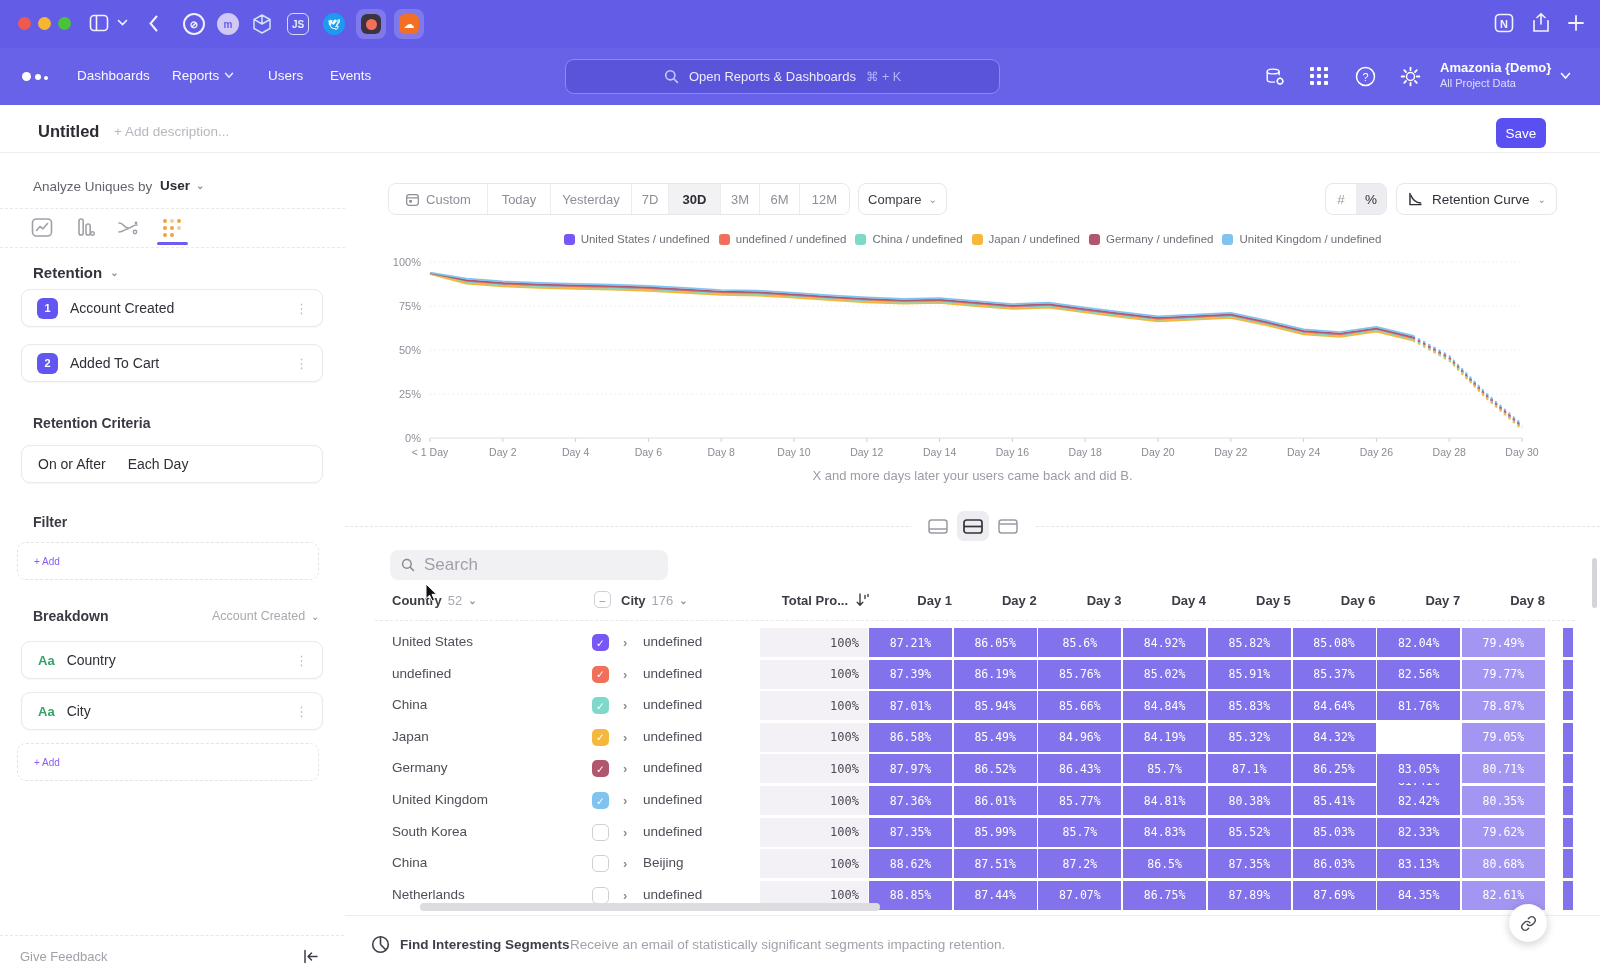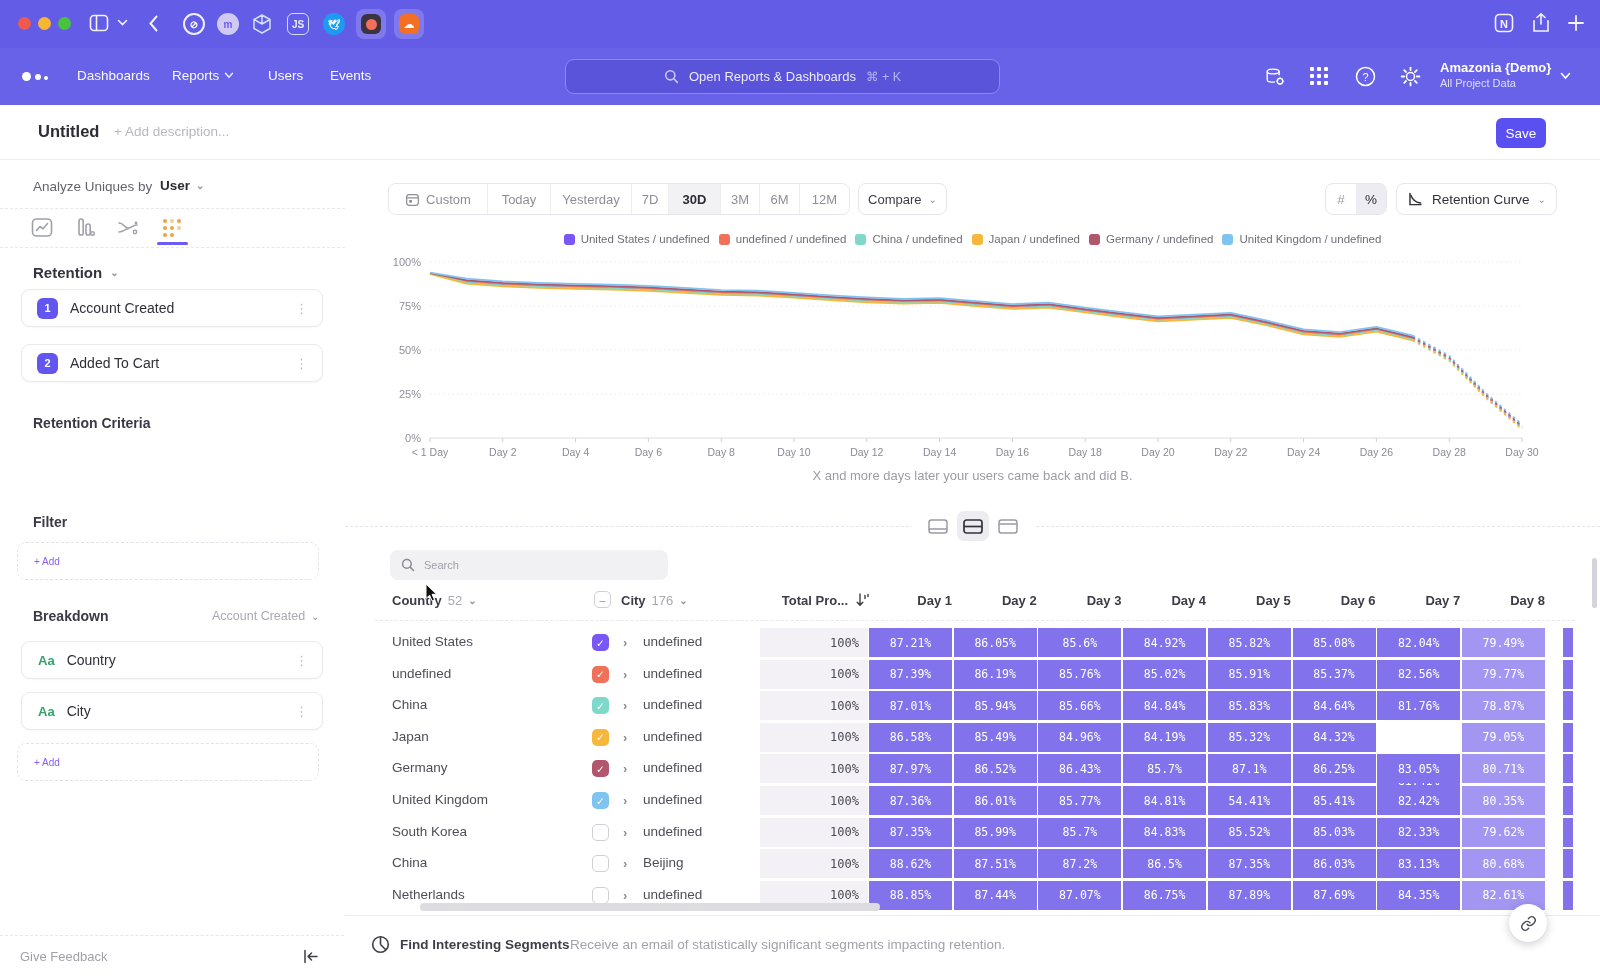--- a/index.html
+++ b/index.html
@@ -25,21 +25,21 @@
   .nav-link { position:absolute; top:20px; color:rgba(255,255,255,.96); font-size:13.5px; font-weight:500; display:flex; gap:5px; align-items:center; cursor:default; }
   #nav-search { position:absolute; left:565px; top:11px; width:435px; height:35px; background:#5a54da; border:1px solid #8d88f2; border-radius:9px; display:flex; align-items:center; justify-content:center; gap:10px; }
   #nav-search .q { color:#eceafc; font-size:13px; }
   #nav-search .kbd { color:#b8b4f7; font-size:12.5px; }
   .nav-ric { position:absolute; top:18px; color:#fff; }
   #project { position:absolute; left:1440px; top:12px; color:#fff; }
   #project .p1 { font-size:13px; font-weight:bold; }
   #project .p2 { font-size:11px; color:rgba(255,255,255,.78); margin-top:2px; }
 
   
-  #rheader { position:absolute; left:0; top:105px; width:1600px; height:55px; background:#fff; border-bottom:1px solid #ededf1; }
+  #rheader { position:absolute; left:0; top:105px; width:1600px; height:48px; background:#fff; border-bottom:1px solid #ededf1; }
   #title { position:absolute; left:38px; top:17px; font-size:16.5px; font-weight:600; color:#2c2c34; }
   #desc { position:absolute; left:114px; top:19px; font-size:13.5px; color:#b7b7c0; }
   #save-btn { position:absolute; left:1496px; top:13px; width:50px; height:30px; background:#5a4ff0; border:none; border-radius:6px; color:#fff; font-size:13.5px; font-family:inherit; }
 
   
   #sidebar { position:absolute; left:0; top:160px; width:411px; height:816px; background:#fff; border-right:1px solid #ececf0; }
   .sb-dash { position:absolute; left:0; width:345px; border-top:1px dashed #e7e7ec; }
   .sb-h { position:absolute; left:33px; font-size:14px; font-weight:600; color:#3a3a44; }
   .card { position:absolute; left:21px; width:302px; height:38px; background:#fff; border:1px solid #e9e9ee; border-radius:9px; box-shadow:0 1px 2px rgba(20,20,40,.04); display:flex; align-items:center; }
   .card .kebab { position:absolute; right:14px; color:#b9b9c2; font-size:13px; letter-spacing:0; }
@@ -76,21 +76,21 @@
 
   
   #divider { position:absolute; left:0; top:366px; width:1255px; border-top:1px dashed #e4e4ea; }
   #toggle { position:absolute; left:0; top:351px; width:1255px; display:flex; justify-content:center; }
   #toggle .wrap { background:#fff; padding:0 10px; display:flex; gap:3px; }
   .tog { width:32px; height:30px; border-radius:7px; display:flex; align-items:center; justify-content:center; background:#fff; }
   .tog.active { background:#ececf1; }
 
   
   #search-box { position:absolute; left:45px; top:390px; width:278px; height:30px; background:#f1f1f4; border-radius:8px; display:flex; align-items:center; gap:9px; padding-left:11px; }
-  #search-box input { border:none; background:transparent; outline:none; font-size:11px; color:#15803d; font-family:inherit; width:200px; }
+  #search-box input { border:none; background:transparent; outline:none; font-size:17px; color:#15803d; font-family:inherit; width:200px; }
   #search-box input::placeholder { color:#a0a0aa; }
   .th { position:absolute; top:433px; font-size:13px; font-weight:600; color:#3c3c46; display:flex; align-items:center; gap:6px; }
   .th .cnt { color:#a8a8b1; font-weight:400; }
   #header-line { position:absolute; left:30px; top:460px; width:1200px; border-top:1px dashed #e7e7ec; }
   .trow-txt { position:absolute; font-size:13.5px; color:#4e4e58; }
   .cb { position:absolute; width:17px; height:17px; border-radius:5px; display:flex; align-items:center; justify-content:center; font-size:10.5px; color:#fff; }
   .cb.off { background:#fff; border:1.5px solid #cfcfd6; }
   .row-chev { position:absolute; color:#8b8b94; font-size:13px; font-weight:bold; }
   .total-bar { position:absolute; left:415px; width:108px; height:29px; background:#f3f1f5; display:flex; align-items:center; justify-content:flex-end; padding-right:9px; font-family:"DejaVu Sans Mono",monospace; font-size:12px; color:#4b4b55; }
   .cell { position:absolute; width:83px; height:29px; background:#8273ec; color:#fff; display:flex; align-items:center; justify-content:center; font-family:"DejaVu Sans Mono",monospace; font-size:11.5px; }
@@ -286,20 +286,24 @@
     <span class="lbl">Account Created</span>
     <span class="kebab">⋮</span>
   </div>
   <div class="card" style="top:184px">
     <span class="badge">2</span>
     <span class="lbl">Added To Cart</span>
     <span class="kebab">⋮</span>
   </div>
 
   <div class="sb-h" style="top:255px">Retention Criteria</div>
+  <div class="card" style="top:285px">
+    <span class="lbl" style="margin-left:16px">On or After</span>
+    <span class="lbl" style="margin-left:22px">Each Day</span>
+  </div>
 
   <div class="sb-h" style="top:354px">Filter</div>
   <div class="dashed-card" style="top:382px">
       <span>+ Add</span>
     </div>
 
   <div class="sb-h" style="top:448px">Breakdown</div>
   <div class="abs" style="left:212px;top:449px;font-size:12.5px;color:#a9a9b2;display:flex;gap:6px;align-items:center">
       <span>Account Created</span>
       <span class="chev">⌄</span>
@@ -608,21 +612,21 @@
       <div>
         <span class="trow-txt" style="left: 47px; top: 632px;">United Kingdom</span>
         <span class="cb" style="left: 247px; top: 632px; background: rgb(127, 196, 240);">✓</span>
         <span class="row-chev" style="left: 278px; top: 633px;">›</span>
         <span class="trow-txt" style="left: 298px; top: 632px;">undefined</span>
         <span class="total-bar" style="top: 626px;">100%</span>
         <span class="cell" style="left: 524px; top: 626px;">87.36%</span>
         <span class="cell" style="left: 608.7px; top: 626px;">86.01%</span>
         <span class="cell" style="left: 693.4px; top: 626px;">85.77%</span>
         <span class="cell" style="left: 778.1px; top: 626px;">84.81%</span>
-        <span class="cell" style="left: 862.8px; top: 626px;">54.41%</span>
+        <span class="cell" style="left: 862.8px; top: 626px;">80.38%</span>
         <span class="cell" style="left: 947.5px; top: 626px;">85.41%</span>
         <span class="cell" style="left: 1032.2px; top: 626px;">82.42%</span>
         <span class="cell light" style="left: 1116.9px; top: 626px;">80.35%</span>
         <span class="cell sliver" style="left: 1218px; top: 626px;"></span>
       </div>
       <div>
         <span class="trow-txt" style="left: 47px; top: 663.6px;">South Korea</span>
         <span class="cb off" style="left: 247px; top: 663.6px;"></span>
         <span class="row-chev" style="left: 278px; top: 664.6px;">›</span>
         <span class="trow-txt" style="left: 298px; top: 663.6px;">undefined</span>

